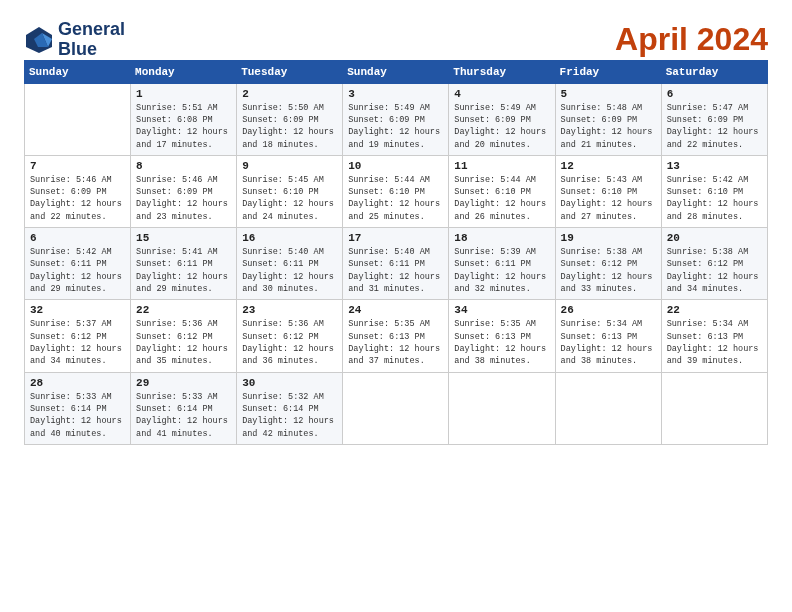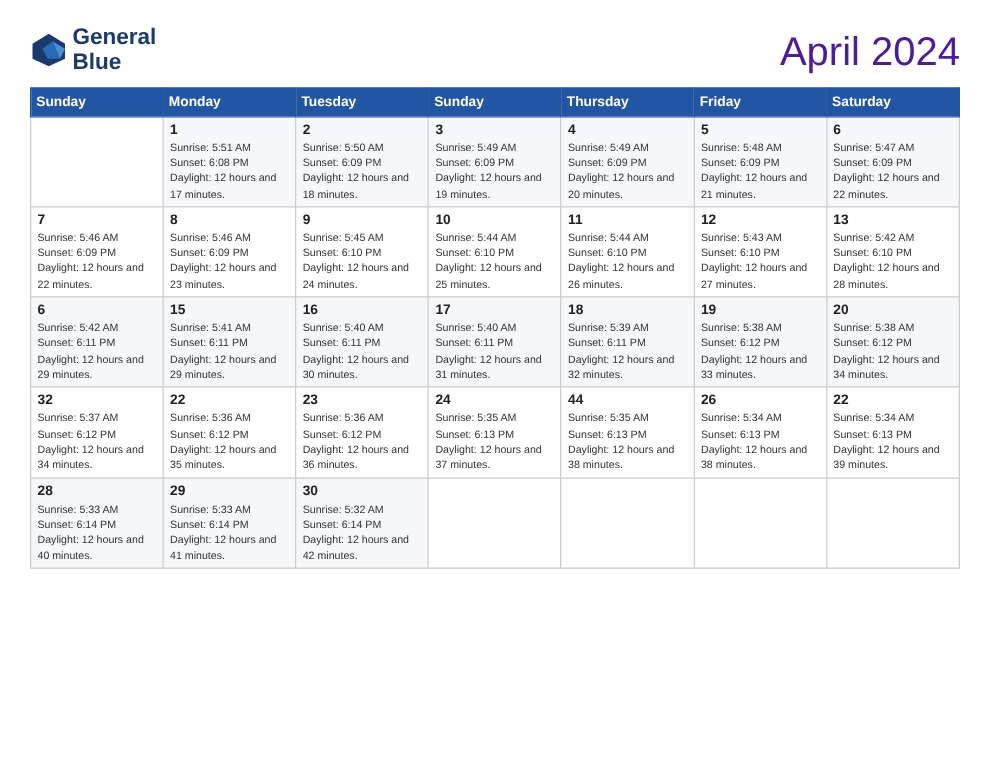--- a/index.html
+++ b/index.html
@@ -6,22 +6,21 @@
     body {
       font-family: Arial, sans-serif;
       background: #fff;
       width: 792px;
       min-height: 612px;
       padding: 20px 24px;
     }
     .header-area {
       display: flex;
       justify-content: space-between;
-      align-items: flex-end;
-      margin-bottom: 10px;
+      align-items: center;
     }
     .logo {
       display: flex;
       align-items: center;
       gap: 4px;
     }
     .logo-text {
       font-size: 18px;
       font-weight: bold;
       color: #1a3a6b;
@@ -32,32 +31,33 @@
     }
     .logo-icon {
       width: 30px;
       height: 30px;
     }
     .title-area {
       text-align: right;
     }
     .month-title {
       font-size: 32px;
-      font-weight: normal;
-      color: #4c1d95;
+      font-weight: bold;
+      color: #c2410c;
     }
     .location-title {
       font-size: 14px;
       color: #444;
       margin-top: 2px;
     }
     table {
       width: 100%;
       border-collapse: collapse;
       font-size: 9.5px;
+      font-family: Liberation Mono, monospace;
     }
     thead tr th {
       background-color: #2255a4;
       color: #fff;
       padding: 5px 4px;
       text-align: left;
       font-size: 11px;
       font-weight: bold;
       border: 1px solid #2255a4;
     }
@@ -221,21 +221,21 @@
         </td>
         <td>
           <span class="day-number">23</span>
           <div class="day-info">Sunrise: 5:36 AM<br>Sunset: 6:12 PM<br>Daylight: 12 hours and 36 minutes.</div>
         </td>
         <td>
           <span class="day-number">24</span>
           <div class="day-info">Sunrise: 5:35 AM<br>Sunset: 6:13 PM<br>Daylight: 12 hours and 37 minutes.</div>
         </td>
         <td>
-          <span class="day-number">44</span>
+          <span class="day-number">34</span>
           <div class="day-info">Sunrise: 5:35 AM<br>Sunset: 6:13 PM<br>Daylight: 12 hours and 38 minutes.</div>
         </td>
         <td>
           <span class="day-number">26</span>
           <div class="day-info">Sunrise: 5:34 AM<br>Sunset: 6:13 PM<br>Daylight: 12 hours and 38 minutes.</div>
         </td>
         <td>
           <span class="day-number">22</span>
           <div class="day-info">Sunrise: 5:34 AM<br>Sunset: 6:13 PM<br>Daylight: 12 hours and 39 minutes.</div>
         </td>

